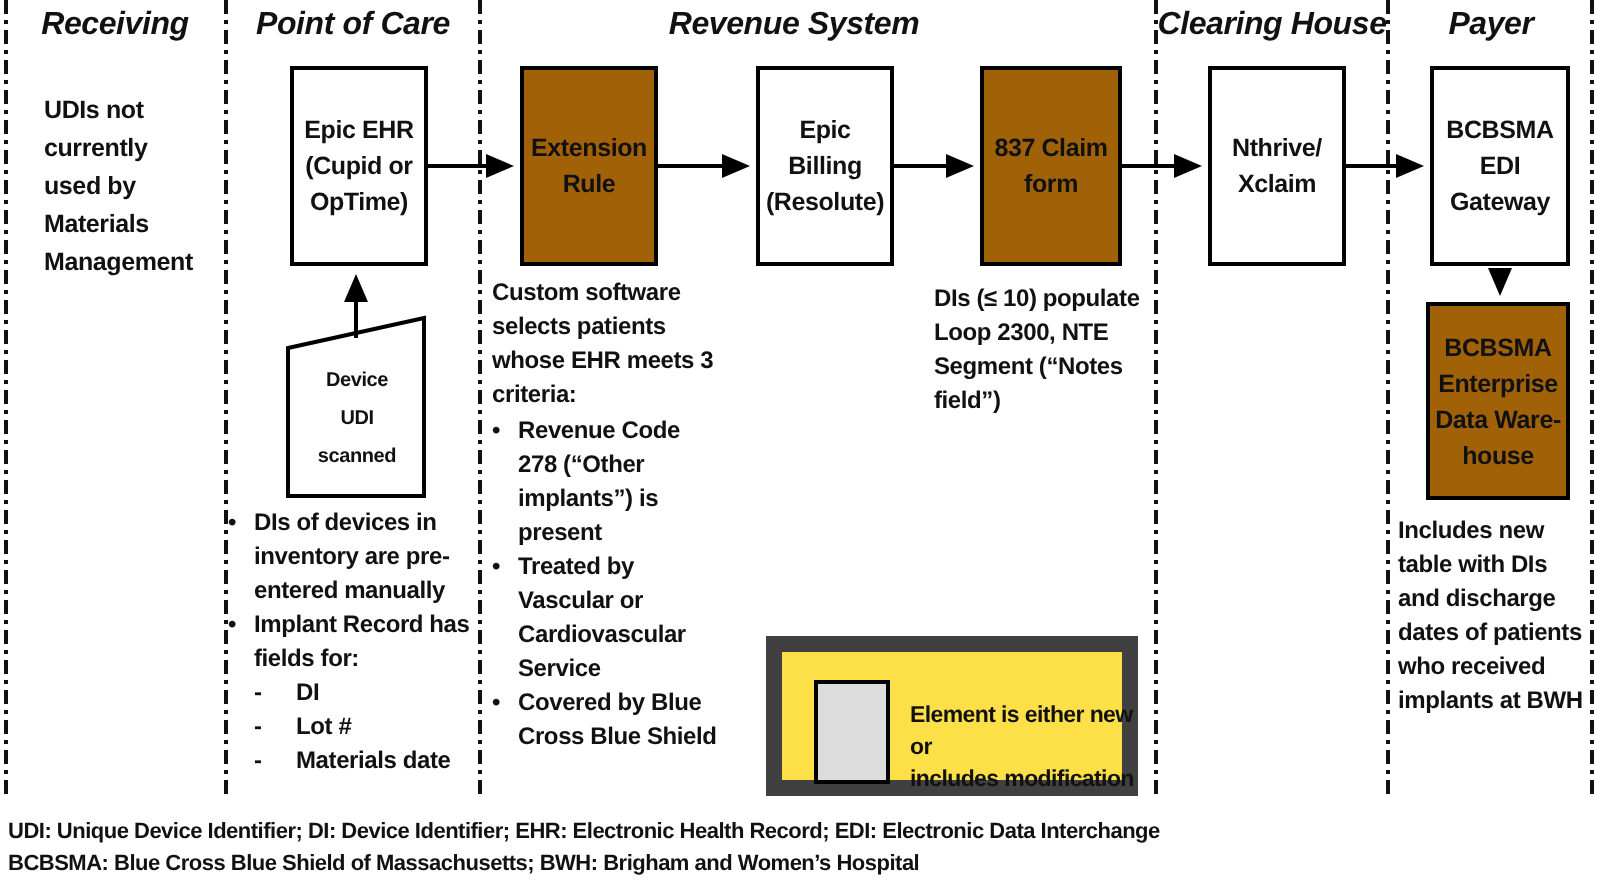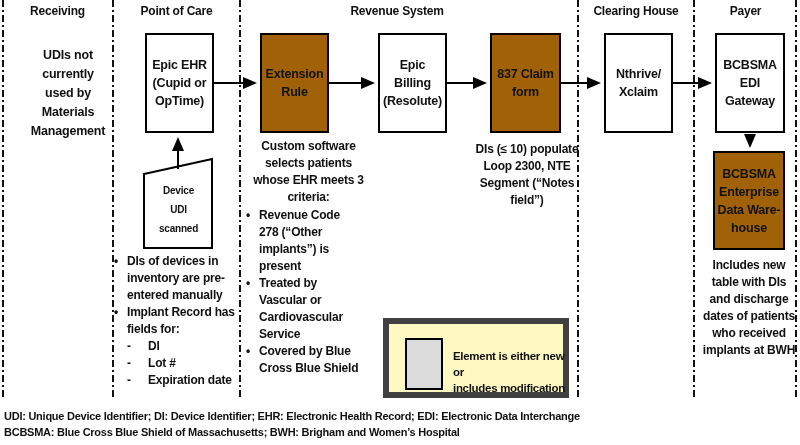--- a/index.html
+++ b/index.html
@@ -9,41 +9,41 @@
     font-family:"Liberation Sans", sans-serif; font-weight:bold; color:#111;
     overflow:hidden;
   }
   .vline {
     position:absolute; top:0; width:2px; height:400px;
     background:repeating-linear-gradient(to bottom,
       #111 0px, #111 7px, transparent 7px, transparent 10px,
       #111 10px, #111 12px, transparent 12px, transparent 15px);
   }
   .lane-header {
-    position:absolute; top:4px; font-size:12px;
+    position:absolute; top:4px; font-style:italic; font-size:16px;
     text-align:center; letter-spacing:-0.2px;
   }
   .node {
     position:absolute; border:2px solid #000; background:#fff;
     display:flex; align-items:center; justify-content:center;
     text-align:center; font-size:12.5px; line-height:18px;
     white-space:pre-line; letter-spacing:-0.2px;
   }
   .node.gray { background:#a16207; }
   .note {
     position:absolute; font-size:12px; line-height:17px;
-    white-space:pre-line; letter-spacing:-0.2px;text-align:center;
+    white-space:pre-line; letter-spacing:-0.2px;
   }
   .blist { position:absolute; list-style:none; font-size:12px; line-height:17px; letter-spacing:-0.2px; }
   .blist li { position:relative; padding-left:13px; white-space:pre-line; }
   .blist li::before { content:"\2022"; position:absolute; left:0; top:0; }
   .sublist { margin-left:13px; }
   .sublist div { position:relative; padding-left:21px; }
   .sublist div::before { content:"-"; position:absolute; left:0; top:0; }
-  .legend-box { position:absolute; left:383px; top:318px; width:186px; height:80px; border:6px solid #404040; background:#fef9c3; }
+  .legend-box { position:absolute; left:383px; top:318px; width:186px; height:80px; border:8px solid #404040; background:#fde047; }
   .legend-swatch { position:absolute; left:16px; top:14px; width:38px; height:52px; border:2px solid #000; background:#dcdcdc; }
   .legend-text { position:absolute; left:64px; top:24px; width:116px; font-size:11.5px; line-height:16px; white-space:pre-line; letter-spacing:-0.3px; }
   .footer { position:absolute; left:4px; top:408px; font-size:11px; line-height:16px; letter-spacing:-0.25px; }
   .udi-text { position:absolute; left:146px; top:181px; width:65px; text-align:center; font-size:10px; line-height:19px; white-space:pre-line; letter-spacing:-0.2px; }
   svg.overlay { position:absolute; left:0; top:0; }
 </style>
 </head>
 <body>
 
 <div class="canvas">
@@ -108,21 +108,21 @@
 
   <ul class="blist" style="left:114px;top:253px;width:127px">
     <li>DIs of devices in
 inventory are pre-
 entered manually</li>
     <li>Implant Record has
 fields for:</li>
     <div class="sublist">
       <div>DI</div>
       <div>Lot #</div>
-      <div>Expiration date</div>
+      <div>Materials date</div>
     </div>
   </ul>
 
   <div class="note" style="left:246px;top:138px;width:125px">Custom software
 selects patients
 whose EHR meets 3
 criteria:</div>
   <ul class="blist" style="left:246px;top:207px;width:122px">
     <li>Revenue Code
 278 (“Other

